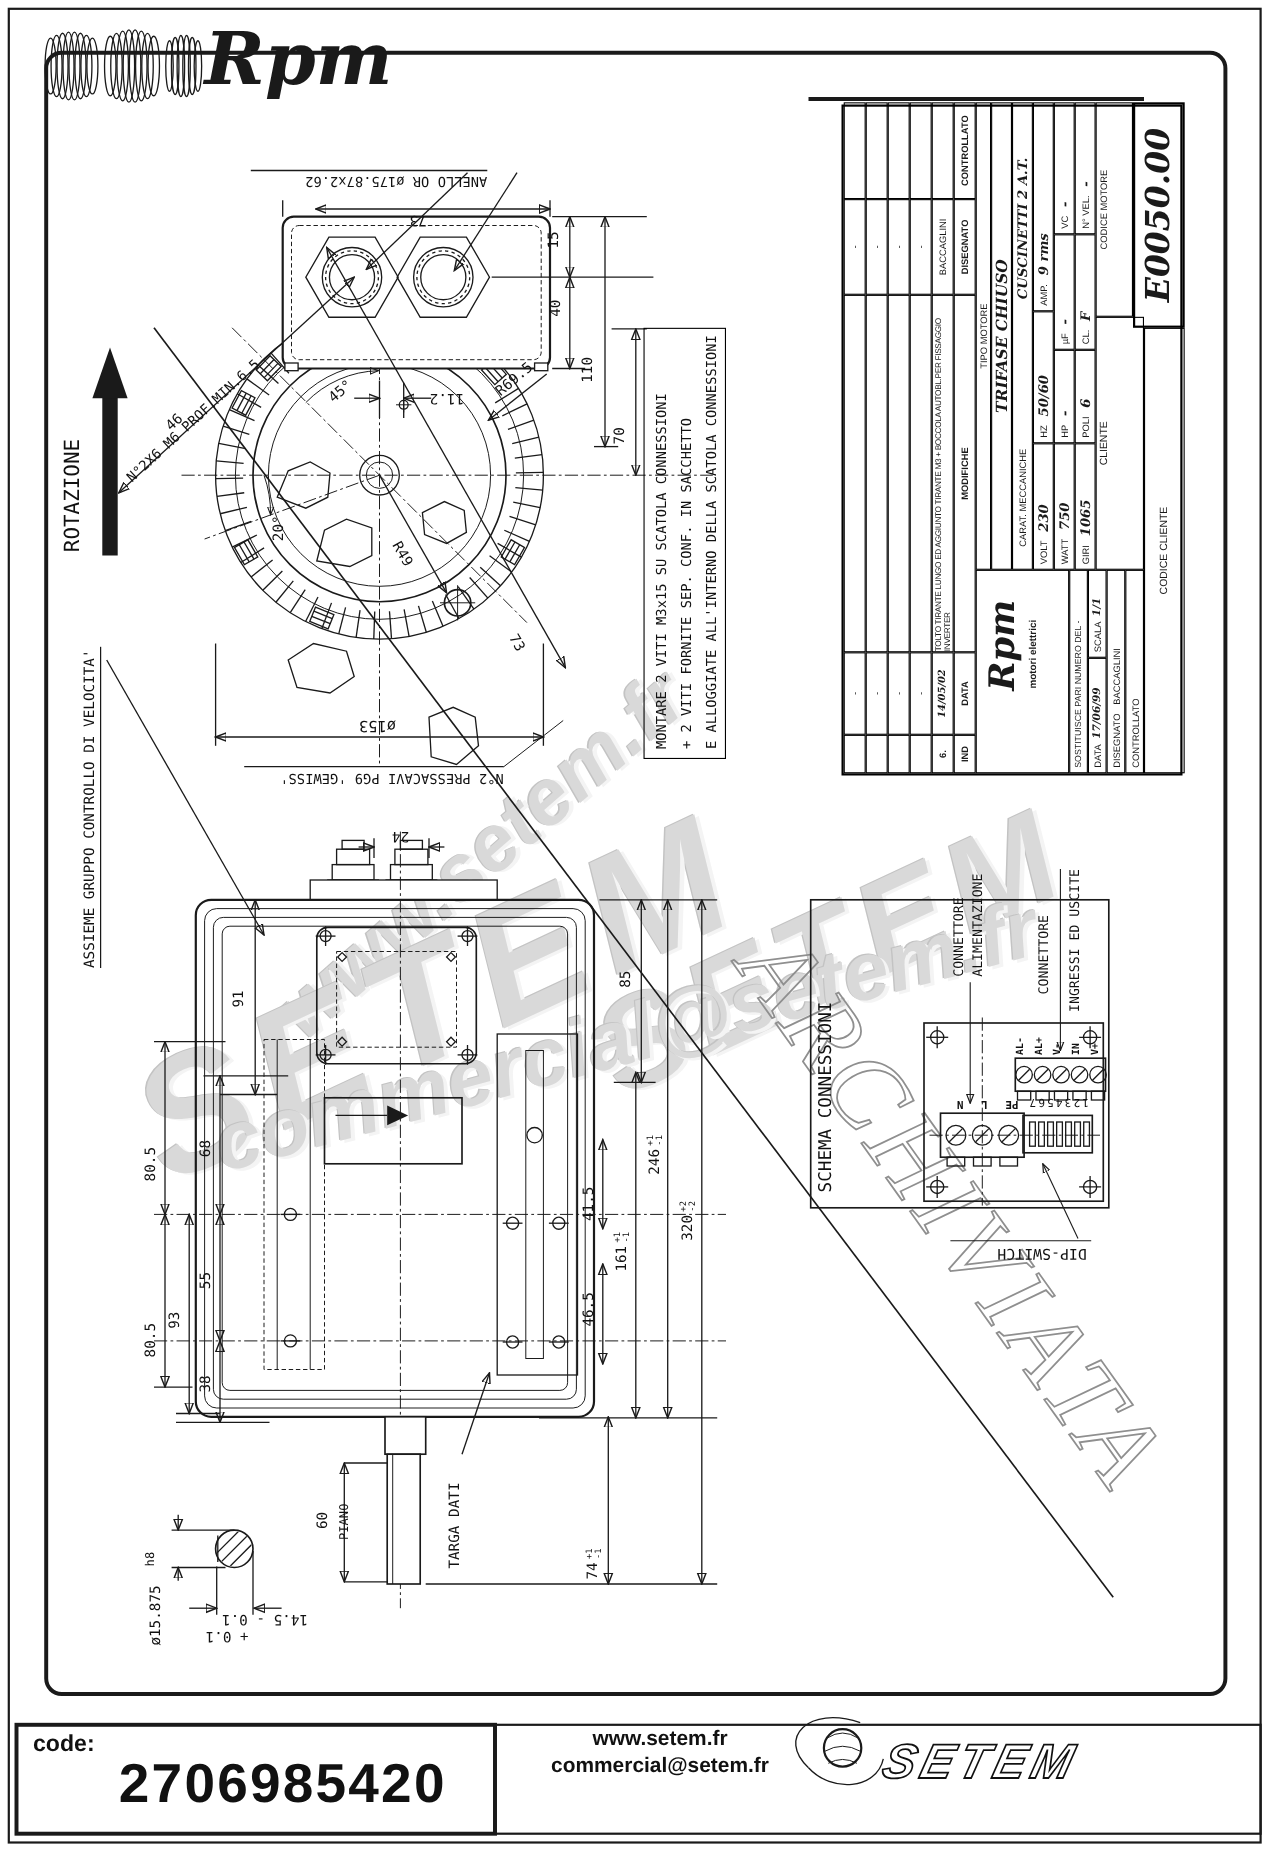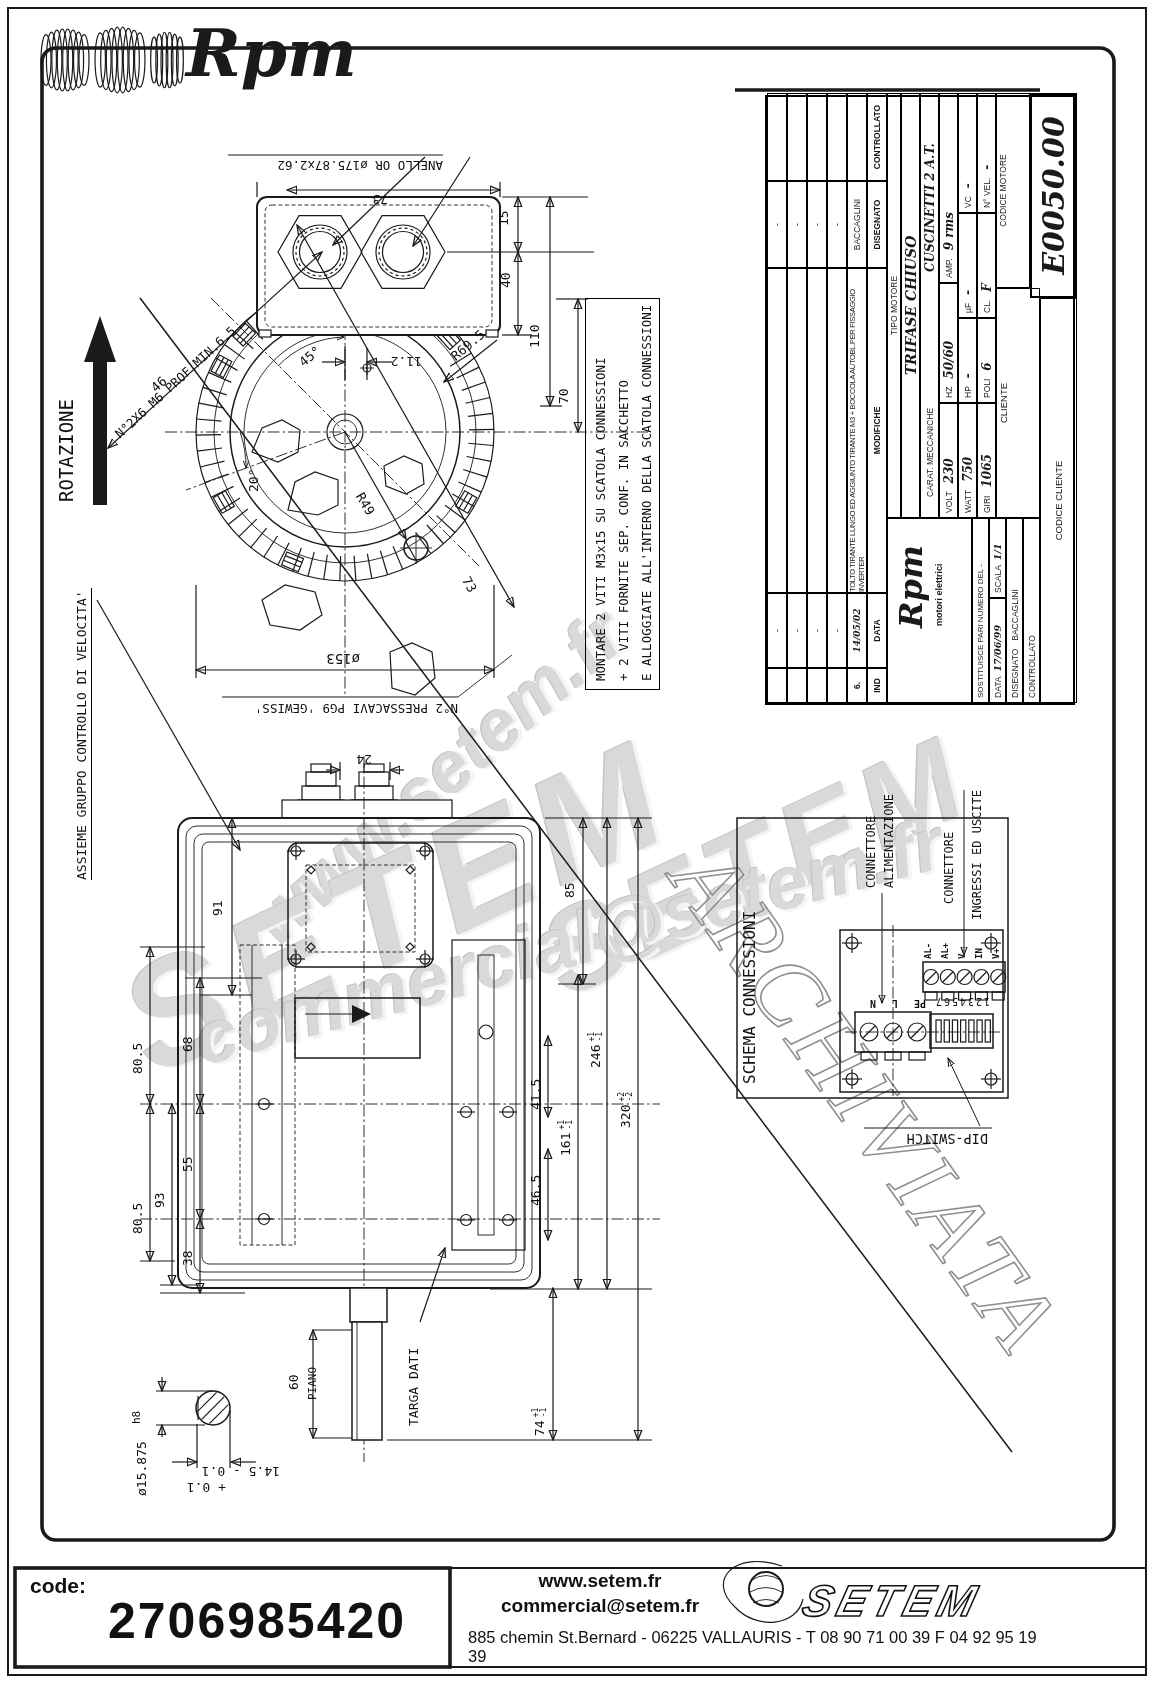--- a/index.html
+++ b/index.html
@@ -672,14 +672,13 @@
     <div class="c toplab" style="left:185px;top:229px;width:230px;height:44px;font-size:9.5px;">CLIENTE</div>
     <div class="c toplab" style="left:415px;top:229px;width:195px;height:34px;font-size:8.5px;">CODICE MOTORE</div>
     <div class="c" style="left:0;top:273px;width:405px;height:37px;font-size:9.5px;">CODICE CLIENTE</div>
     <div class="c val" style="left:405px;top:263px;width:205px;height:47px;font-size:30px;border-width:2.5px;">E0050.00</div>
   </div>
 
   <div class="abs foot" style="left:30px;top:1574px;font-size:21px;font-weight:bold;">code:</div>
   <div class="abs foot" style="left:108px;top:1592px;font-size:50px;font-weight:bold;letter-spacing:2px;">2706985420</div>
   <div class="abs foot" style="left:470px;top:1570px;width:260px;text-align:center;font-size:19px;font-weight:bold;">www.setem.fr</div>
   <div class="abs foot" style="left:470px;top:1595px;width:260px;text-align:center;font-size:19px;font-weight:bold;">commercial@setem.fr</div>
-  <div class="abs foot" style="left:468px;top:1628px;width:575px;font-size:16.5px;">885 chemin St.Bernard  -  06225 VALLAURIS  -  T 08 90 71 00 39   F 04 92 95 19 39</div>
 </div>
 
 </body></html>

